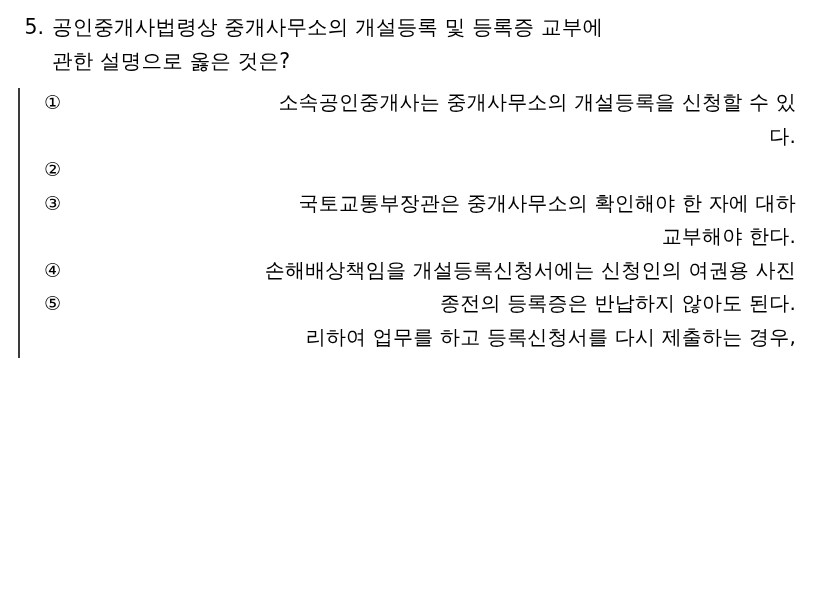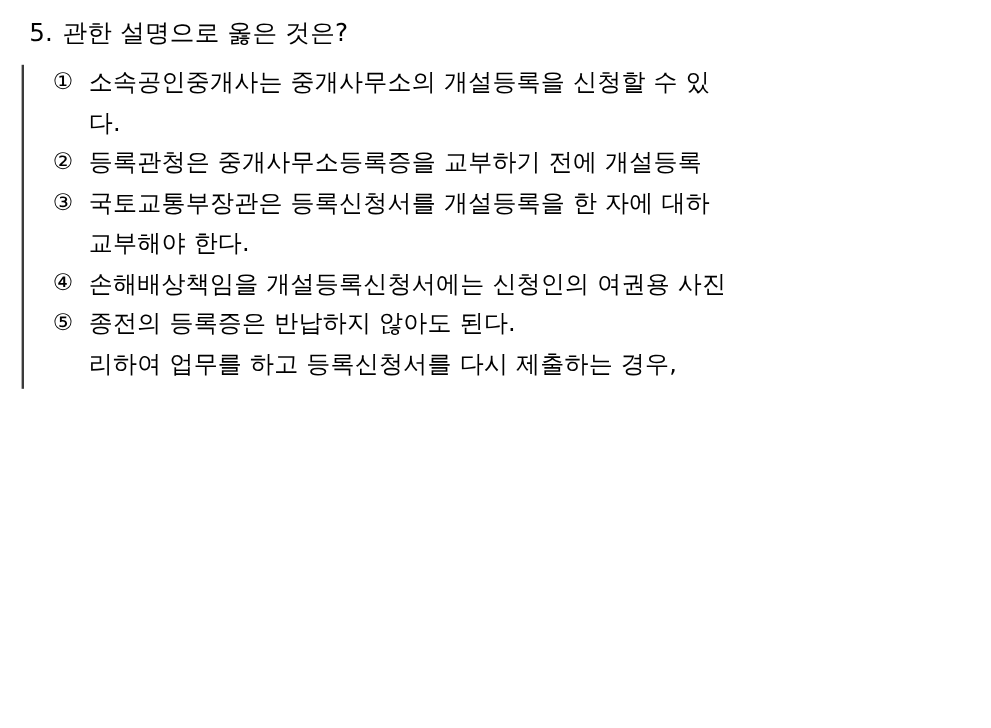--- a/index.html
+++ b/index.html
@@ -64,59 +64,60 @@
   .choice-marker {
     flex: 0 0 30px;
     width: 30px;
     font-size: 19px;
     line-height: 33.5px;
   }
   .choice-text {
     flex: 1 1 auto;
     letter-spacing: 0.2px;
     word-break: keep-all;
+    text-align: right;
   }
   .choice-text .line {
     display: block;
     white-space: nowrap;
   }
 </style>
 </head>
 <body>
 
 <div class="page">
 
   <div class="question">
     <div class="q-number">5.</div>
     <div class="q-text">
+      <div class="line">공인중개사법령상 중개사무소의 개설등록 및 등록증 교부에</div>
       <div class="line">관한 설명으로 옳은 것은?</div>
     </div>
   </div>
 
   <div class="choices">
 
     <div class="choice">
       <div class="choice-marker">①</div>
       <div class="choice-text">
         <span class="line">소속공인중개사는 중개사무소의 개설등록을 신청할 수 있</span>
         <span class="line">다.</span>
       </div>
     </div>
 
     <div class="choice">
       <div class="choice-marker">②</div>
       <div class="choice-text">
-        <span class="line">등록관청은 중개사무소등록증을 교부하기 전에 개설등록</span>
       </div>
     </div>
 
     <div class="choice">
       <div class="choice-marker">③</div>
       <div class="choice-text">
-        <span class="line">국토교통부장관은 등록신청서를 개설등록을 한 자에 대하</span>
+        <span class="line">국토교통부장관은 중개사무소의 확인해야 한 자에 대하</span>
         <span class="line">교부해야 한다.</span>
       </div>
     </div>
 
     <div class="choice">
       <div class="choice-marker">④</div>
       <div class="choice-text">
         <span class="line">손해배상책임을 개설등록신청서에는 신청인의 여권용 사진</span>
       </div>
     </div>

